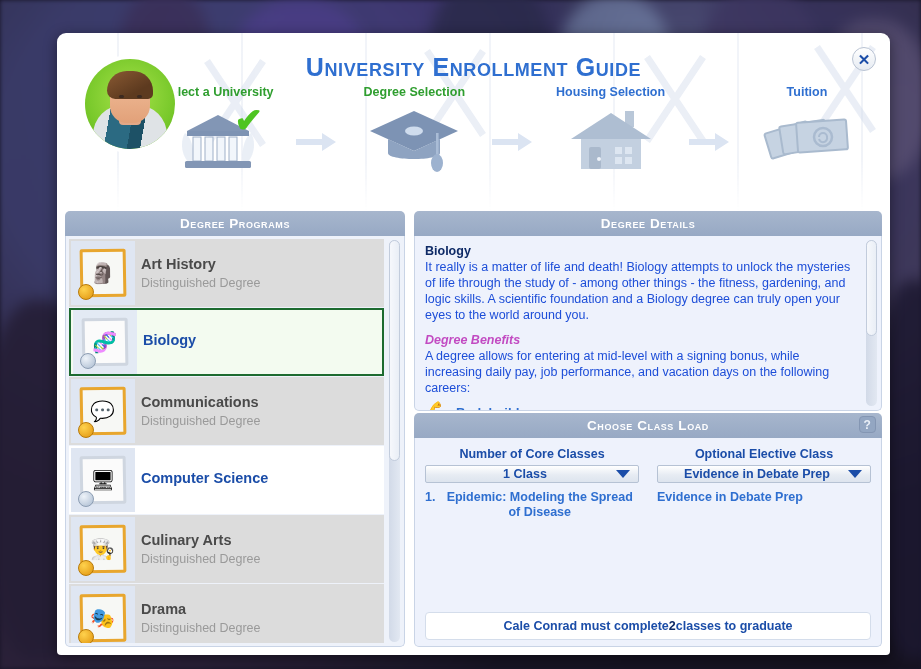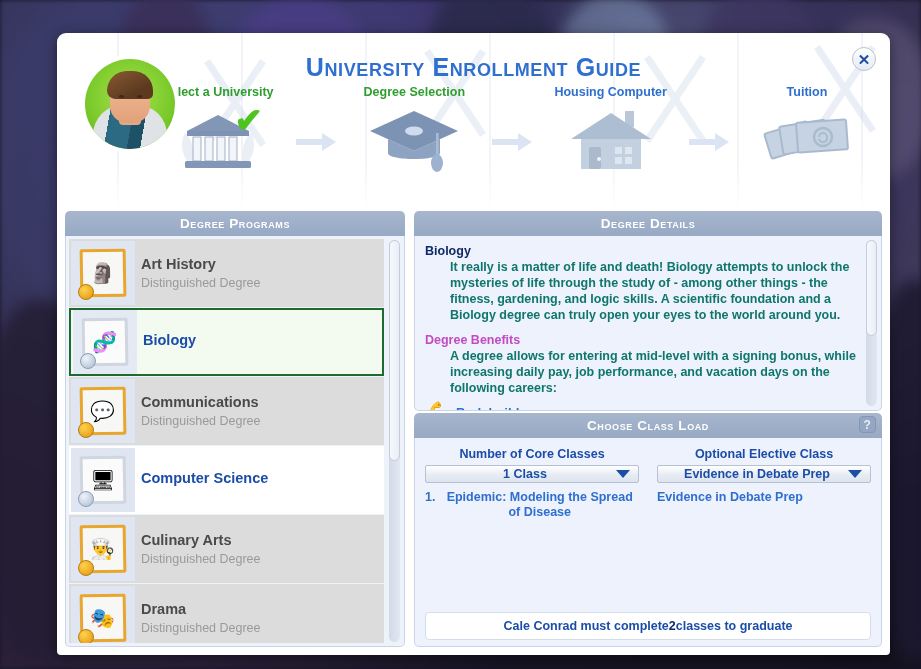--- a/index.html
+++ b/index.html
@@ -237,22 +237,22 @@
     flex: 1;
     background: #eef2fc;
     border: 1px solid #c9d4e6;
     border-top: none;
     border-radius: 0 0 5px 5px;
     position: relative;
     overflow: hidden;
     padding: 8px 24px 4px 10px;
   }
   .d-title { font-size: 12.5px; font-weight: bold; color: #0e2a66; margin-bottom: 1px; }
-  .d-body { font-size: 12.5px; font-weight: bold; color: #0f766e; line-height: 1.28; margin-left: 25px; }
-  .d-benefit { font-size: 12.5px; font-weight: bold; color: #c24bc2; margin-top: 10px; margin-bottom: 1px; }
+  .d-body { font-size: 12.5px; font-weight: normal; color: #1d4ed8; line-height: 1.28; }
+  .d-benefit { font-size: 12.5px; font-weight: bold; color: #c24bc2; margin-top: 10px; margin-bottom: 1px; font-style: italic; }
   .career-row { display: flex; align-items: center; gap: 6px; margin-top: 6px; }
   .career-name { font-size: 13px; font-weight: bold; color: #2f6fd0; }
 
   
   #class-wrap { flex: 1; display: flex; flex-direction: column; }
   #class-body {
     flex: 1;
     background: #eef2fc;
     border: 1px solid #c9d4e6;
     border-top: none;
@@ -422,21 +422,21 @@
       </div>
     </div>
 
     <div class="arrow">
       <svg width="44" height="22" viewBox="0 0 44 22">
         <path d="M2 8h26V2l14 9-14 9v-6H2z" fill="#dbe4f2"></path>
       </svg>
     </div>
 
     <div class="step">
-      <div class="slabel" style="color:#2f6fd0">Housing Computer</div>
+      <div class="slabel" style="color:#2f6fd0">Housing Selection</div>
       <div class="sicon">
         <svg width="88" height="70" viewBox="0 0 88 70">
           <rect x="58" y="6" width="9" height="16" fill="#b9c7d8"></rect>
           <path d="M44 8 L84 34 L4 34 Z" fill="#aebed2"></path>
           <rect x="14" y="34" width="60" height="30" fill="#c3d0e0"></rect>
           <rect x="22" y="42" width="12" height="22" rx="2" fill="#aab9cc"></rect>
           <circle cx="32" cy="54" r="2" fill="#eef3f9"></circle>
           <g fill="#dde6f1">
             <rect x="48" y="42" width="7" height="7"></rect>
               <rect x="58" y="42" width="7" height="7"></rect>

